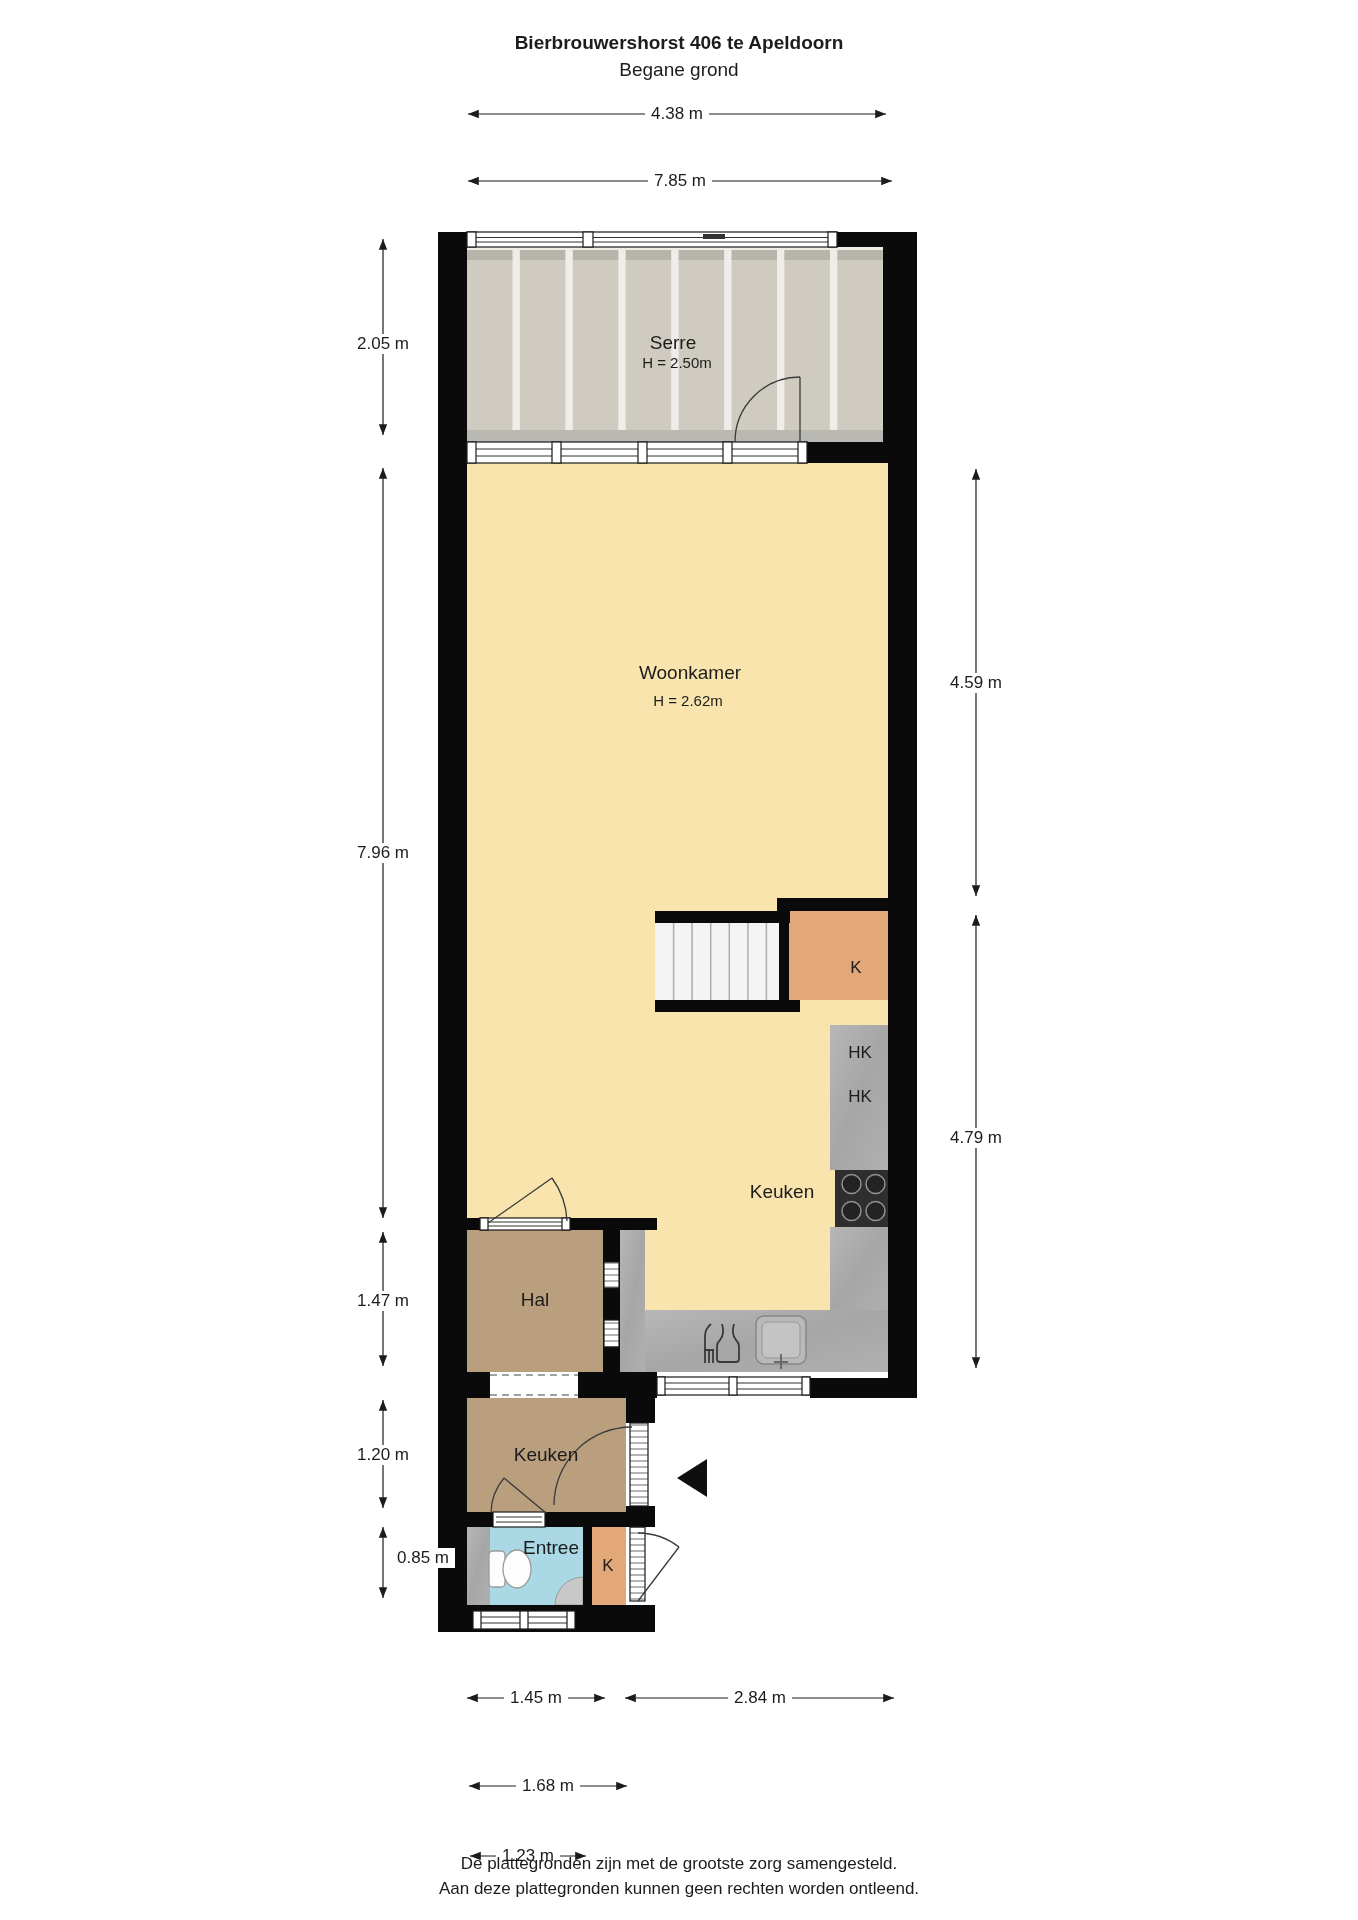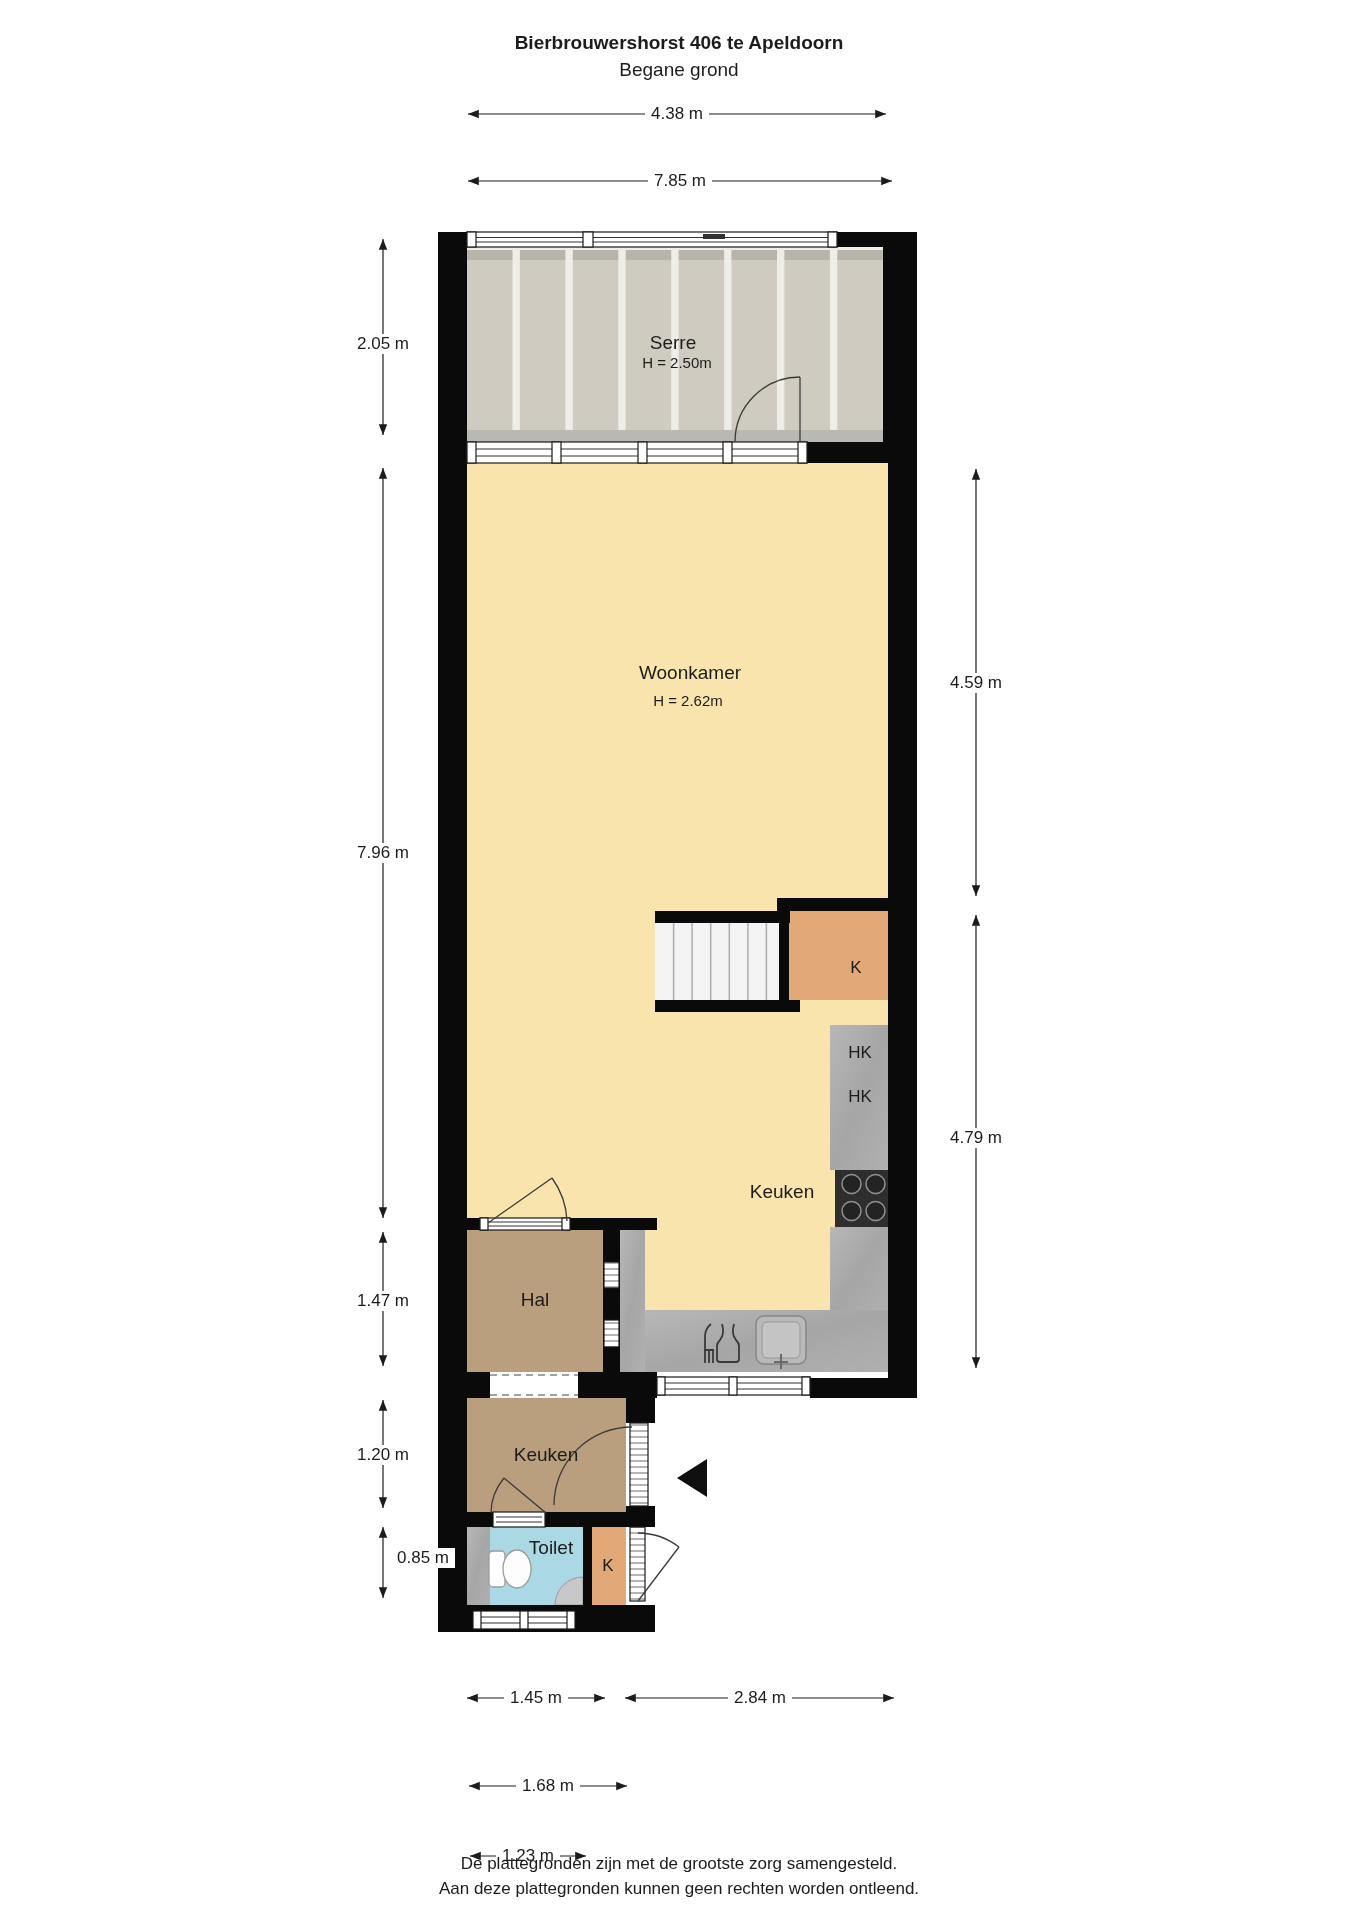--- a/index.html
+++ b/index.html
@@ -247,21 +247,21 @@
 <div class="lbl" style="left:673px; top:343px;">Serre</div>
 <div class="lbl sub" style="left:677px; top:362px;">H = 2.50m</div>
 <div class="lbl" style="left:690px; top:673px;">Woonkamer</div>
 <div class="lbl sub" style="left:688px; top:700px;">H = 2.62m</div>
 <div class="lbl small" style="left:856px; top:968px;">K</div>
 <div class="lbl small" style="left:860px; top:1053px;">HK</div>
 <div class="lbl small" style="left:860px; top:1097px;">HK</div>
 <div class="lbl" style="left:754px; top:1192px;margin-left:28px;">Keuken</div>
 <div class="lbl" style="left:535px; top:1300px;">Hal</div>
 <div class="lbl" style="left:546px; top:1455px;">Keuken</div>
-<div class="lbl" style="left:551px; top:1548px;">Toilet</div>
+<div class="lbl" style="left:551px; top:1548px;">Entree</div>
 <div class="lbl small" style="left:608px; top:1566px;">K</div>
 
 <div class="lbl dim" style="left:677px; top:114px;">4.38 m</div>
 <div class="lbl dim" style="left:680px; top:181px;">7.85 m</div>
 <div class="lbl dim" style="left:383px; top:344px;">2.05 m</div>
 <div class="lbl dim" style="left:383px; top:853px;">7.96 m</div>
 <div class="lbl dim" style="left:383px; top:1301px;">1.47 m</div>
 <div class="lbl dim" style="left:383px; top:1455px;">1.20 m</div>
 <div class="lbl dim" style="left:383px; top:1558px;margin-left:40px;">0.85 m</div>
 <div class="lbl dim" style="left:976px; top:683px;">4.59 m</div>

